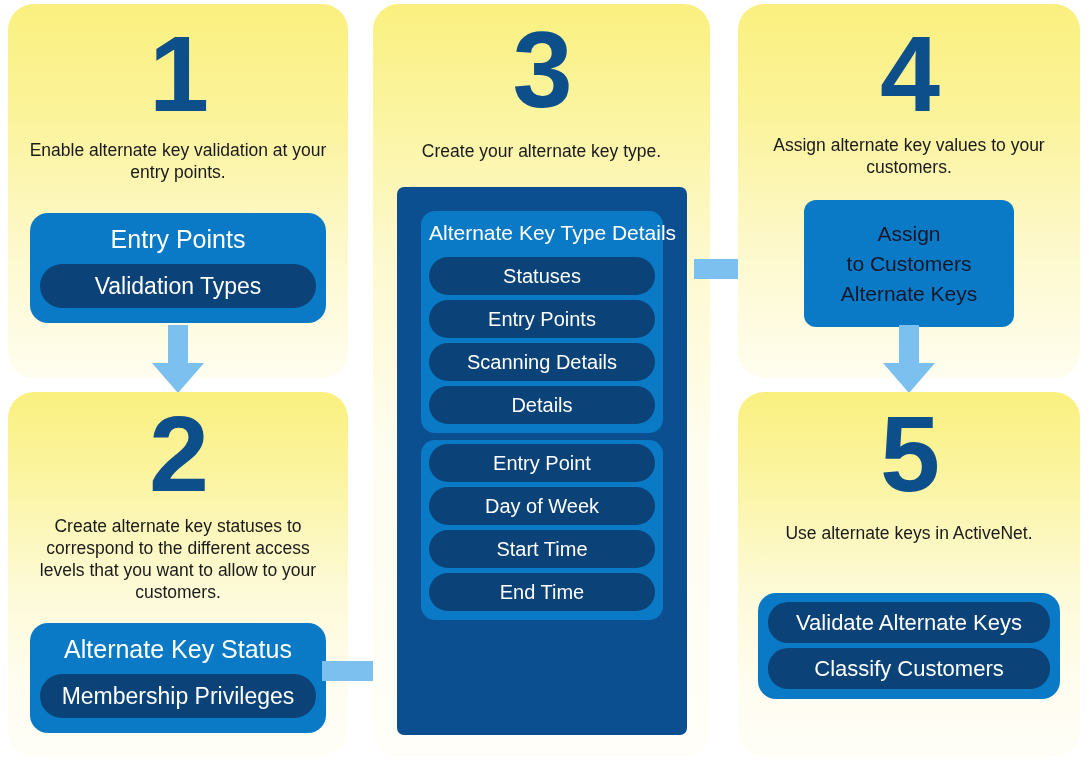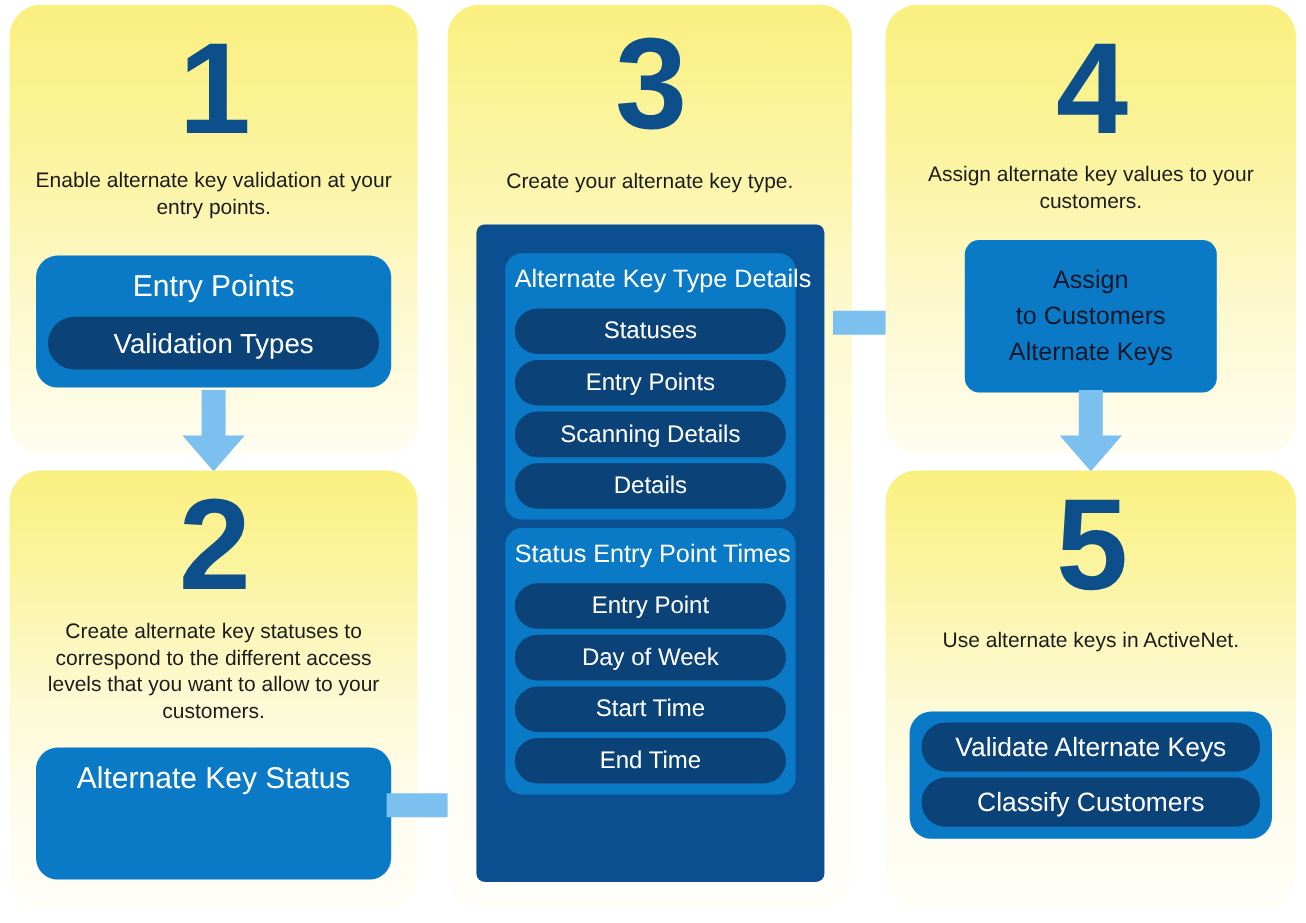--- a/index.html
+++ b/index.html
@@ -140,20 +140,21 @@
     <svg width="52" height="68" viewBox="0 0 52 68">
       <path d="M16 0 H36 V38 H52 L26 68 L0 38 H16 Z" fill="#7cc0f0"></path>
     </svg>
   </div>
 
   <div class="panel tall" style="left:8px; top:392px; width:340px; height:365px;">
     <div class="step-number" style="top:8px;">2</div>
     <div class="step-caption" style="top:123px; padding:0 18px;">Create alternate key statuses to correspond to the different access levels that you want to allow to your customers.</div>
     <div class="blue-group" style="left:22px; top:231px; width:296px; height:110px; padding:4px 10px 10px 10px;">
       <div class="group-title" style="font-size:25px; line-height:36px; padding-top:4px;">Alternate Key Status</div>
+      <div class="pill" style="height:44px; line-height:44px; font-size:23px; border-radius:22px; margin-top:3px;">Membership Privileges</div>
     </div>
   </div>
 
   <div class="arrow" style="left:322px; top:645px; width:96px; height:52px;">
     <svg width="96" height="52" viewBox="0 0 96 52">
       <path d="M0 16 H62 V0 L96 26 L62 52 V36 H0 Z" fill="#7cc0f0"></path>
     </svg>
   </div>
 
   <div class="panel tall" style="left:373px; top:4px; width:337px; height:753px;
@@ -165,21 +166,20 @@
 
       <div class="inner-group" style="padding-bottom:9px;">
         <div class="group-title">Alternate Key Type Details</div>
         <div class="pill">Statuses</div>
         <div class="pill">Entry Points</div>
         <div class="pill">Scanning Details</div>
         <div class="pill">Details</div>
       </div>
 
       <div class="inner-group" style="padding-bottom:9px;">
-        <div class="group-title">Status Entry Point Times</div>
         <div class="pill">Entry Point</div>
         <div class="pill">Day of Week</div>
         <div class="pill">Start Time</div>
         <div class="pill">End Time</div>
       </div>
 
     </div>
   </div>
 
   <div class="arrow" style="left:694px; top:243px; width:116px; height:52px;">

